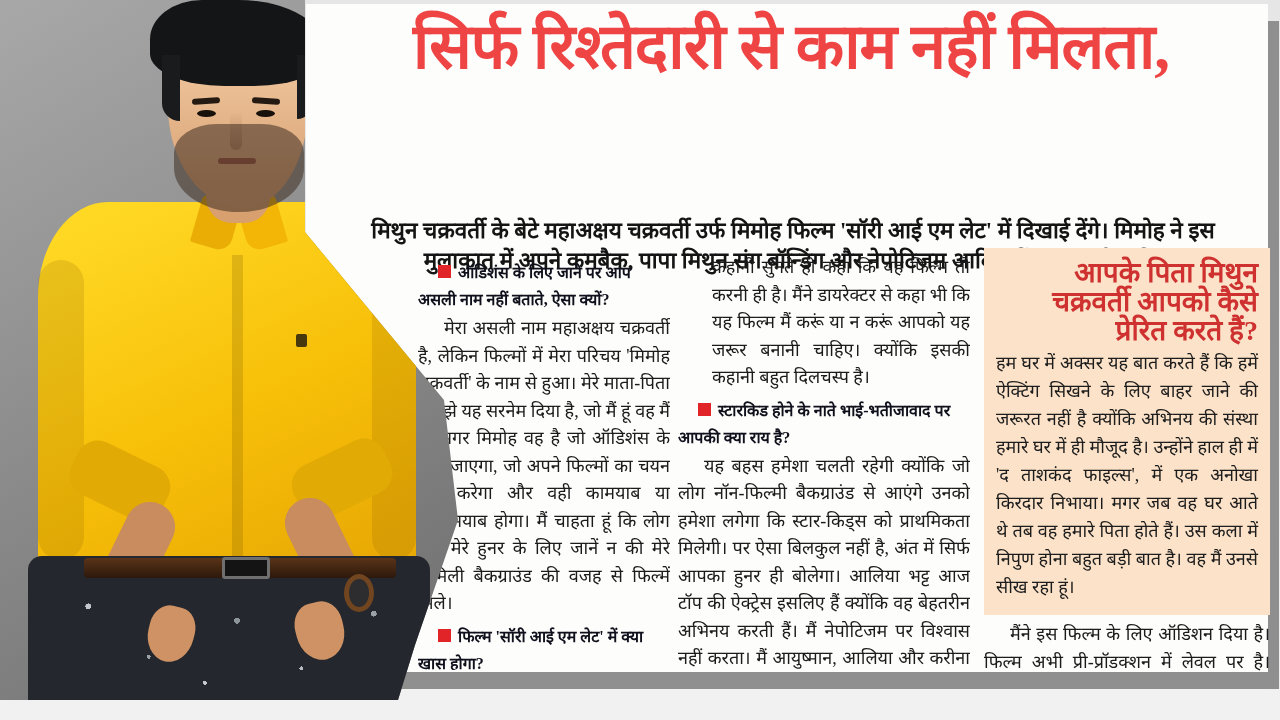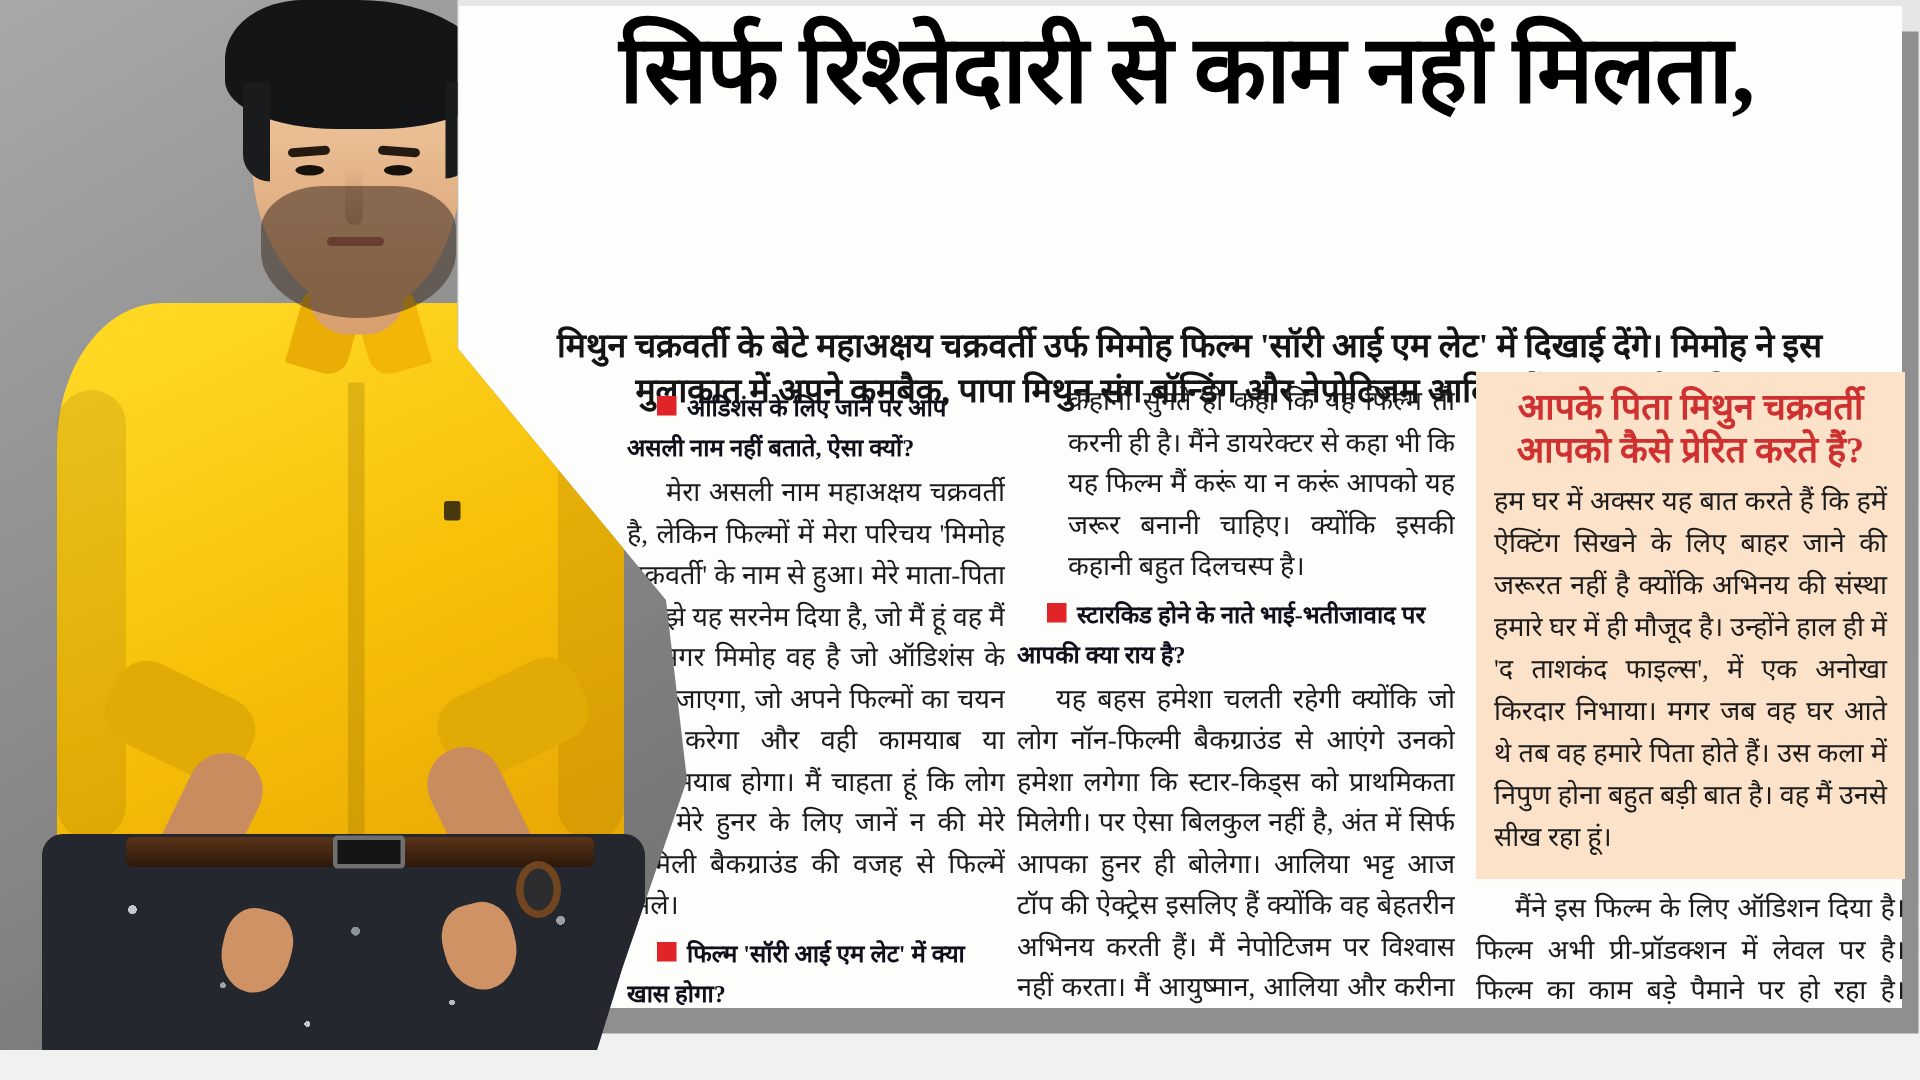--- a/index.html
+++ b/index.html
@@ -8,41 +8,41 @@
 
   .canvas { position:relative; width:1280px; height:720px; background:linear-gradient(#e6e6e6, #f1f1f1); }
 
   
   .paper {
     position:absolute; left:306px; top:4px; width:962px; height:668px;
     background:#fdfdfc;
     box-shadow:11px 17px 0 #8f8f8f;
   }
 
-  .headline { position:absolute; left:18px; top:2px; width:934px; text-align:center; color:#000000; }
+  .headline { position:absolute; left:18px; top:2px; width:934px; text-align:center; color:#ef4444; }
   .h-line { font-size:63px; font-weight:700; line-height:82px; white-space:nowrap; letter-spacing:-1px; }
 
   .subtitle {
     position:absolute; left:28px; top:180px; width:918px;
     font-size:22.5px; font-weight:700; line-height:30px; text-align:center; color:#141414;margin-top:32px;
   }
 
   .col { position:absolute; top:250px; height:416px; overflow:hidden; text-align:justify; color:#1b1b1b; }
   .col1 { left:112px; width:252px; }
   .col2 { left:372px; width:292px; }
   .col3 { left:678px; top:244px; width:286px; height:424px; }
 
   p.q { font-size:16px; font-weight:700; line-height:27px; color:#10101c; text-indent:20px; margin:5px 0 2px 0; text-align:left; }
   p.a { font-size:18px; line-height:27.5px; text-indent:26px; margin:0 0 2px 0; }
   p.a.noindent { text-indent:0;margin-left:34px; }
 
   .bullet { display:inline-block; width:13px; height:13px; background:#e02427; margin-right:7px; }
 
   .qbox { background:#fbe2c8; padding:10px 12px 14px 12px; margin-bottom:6px; }
-  .qbox-h { font-size:24px; font-weight:700; line-height:29px; text-align:center; color:#ce3130; margin-bottom:4px; }
+  .qbox-h { font-size:28px; font-weight:700; line-height:29px; text-align:right; color:#ce3130; margin-bottom:4px; }
   .qbox-b { font-size:18px; line-height:28px; text-align:justify; color:#1c1c1c; }
 
   
   .photo {
     position:absolute; left:0; top:0; width:458px; height:700px; z-index:2;
     background:linear-gradient(150deg,#a8a8a8 0%, #8e8e8e 45%, #6e6e6e 100%);
     clip-path:polygon(0 0, 305px 0, 305px 232px, 444px 400px, 458px 520px, 415px 645px, 398px 700px, 0 700px);
   }
   .photo div { position:absolute; }
 

